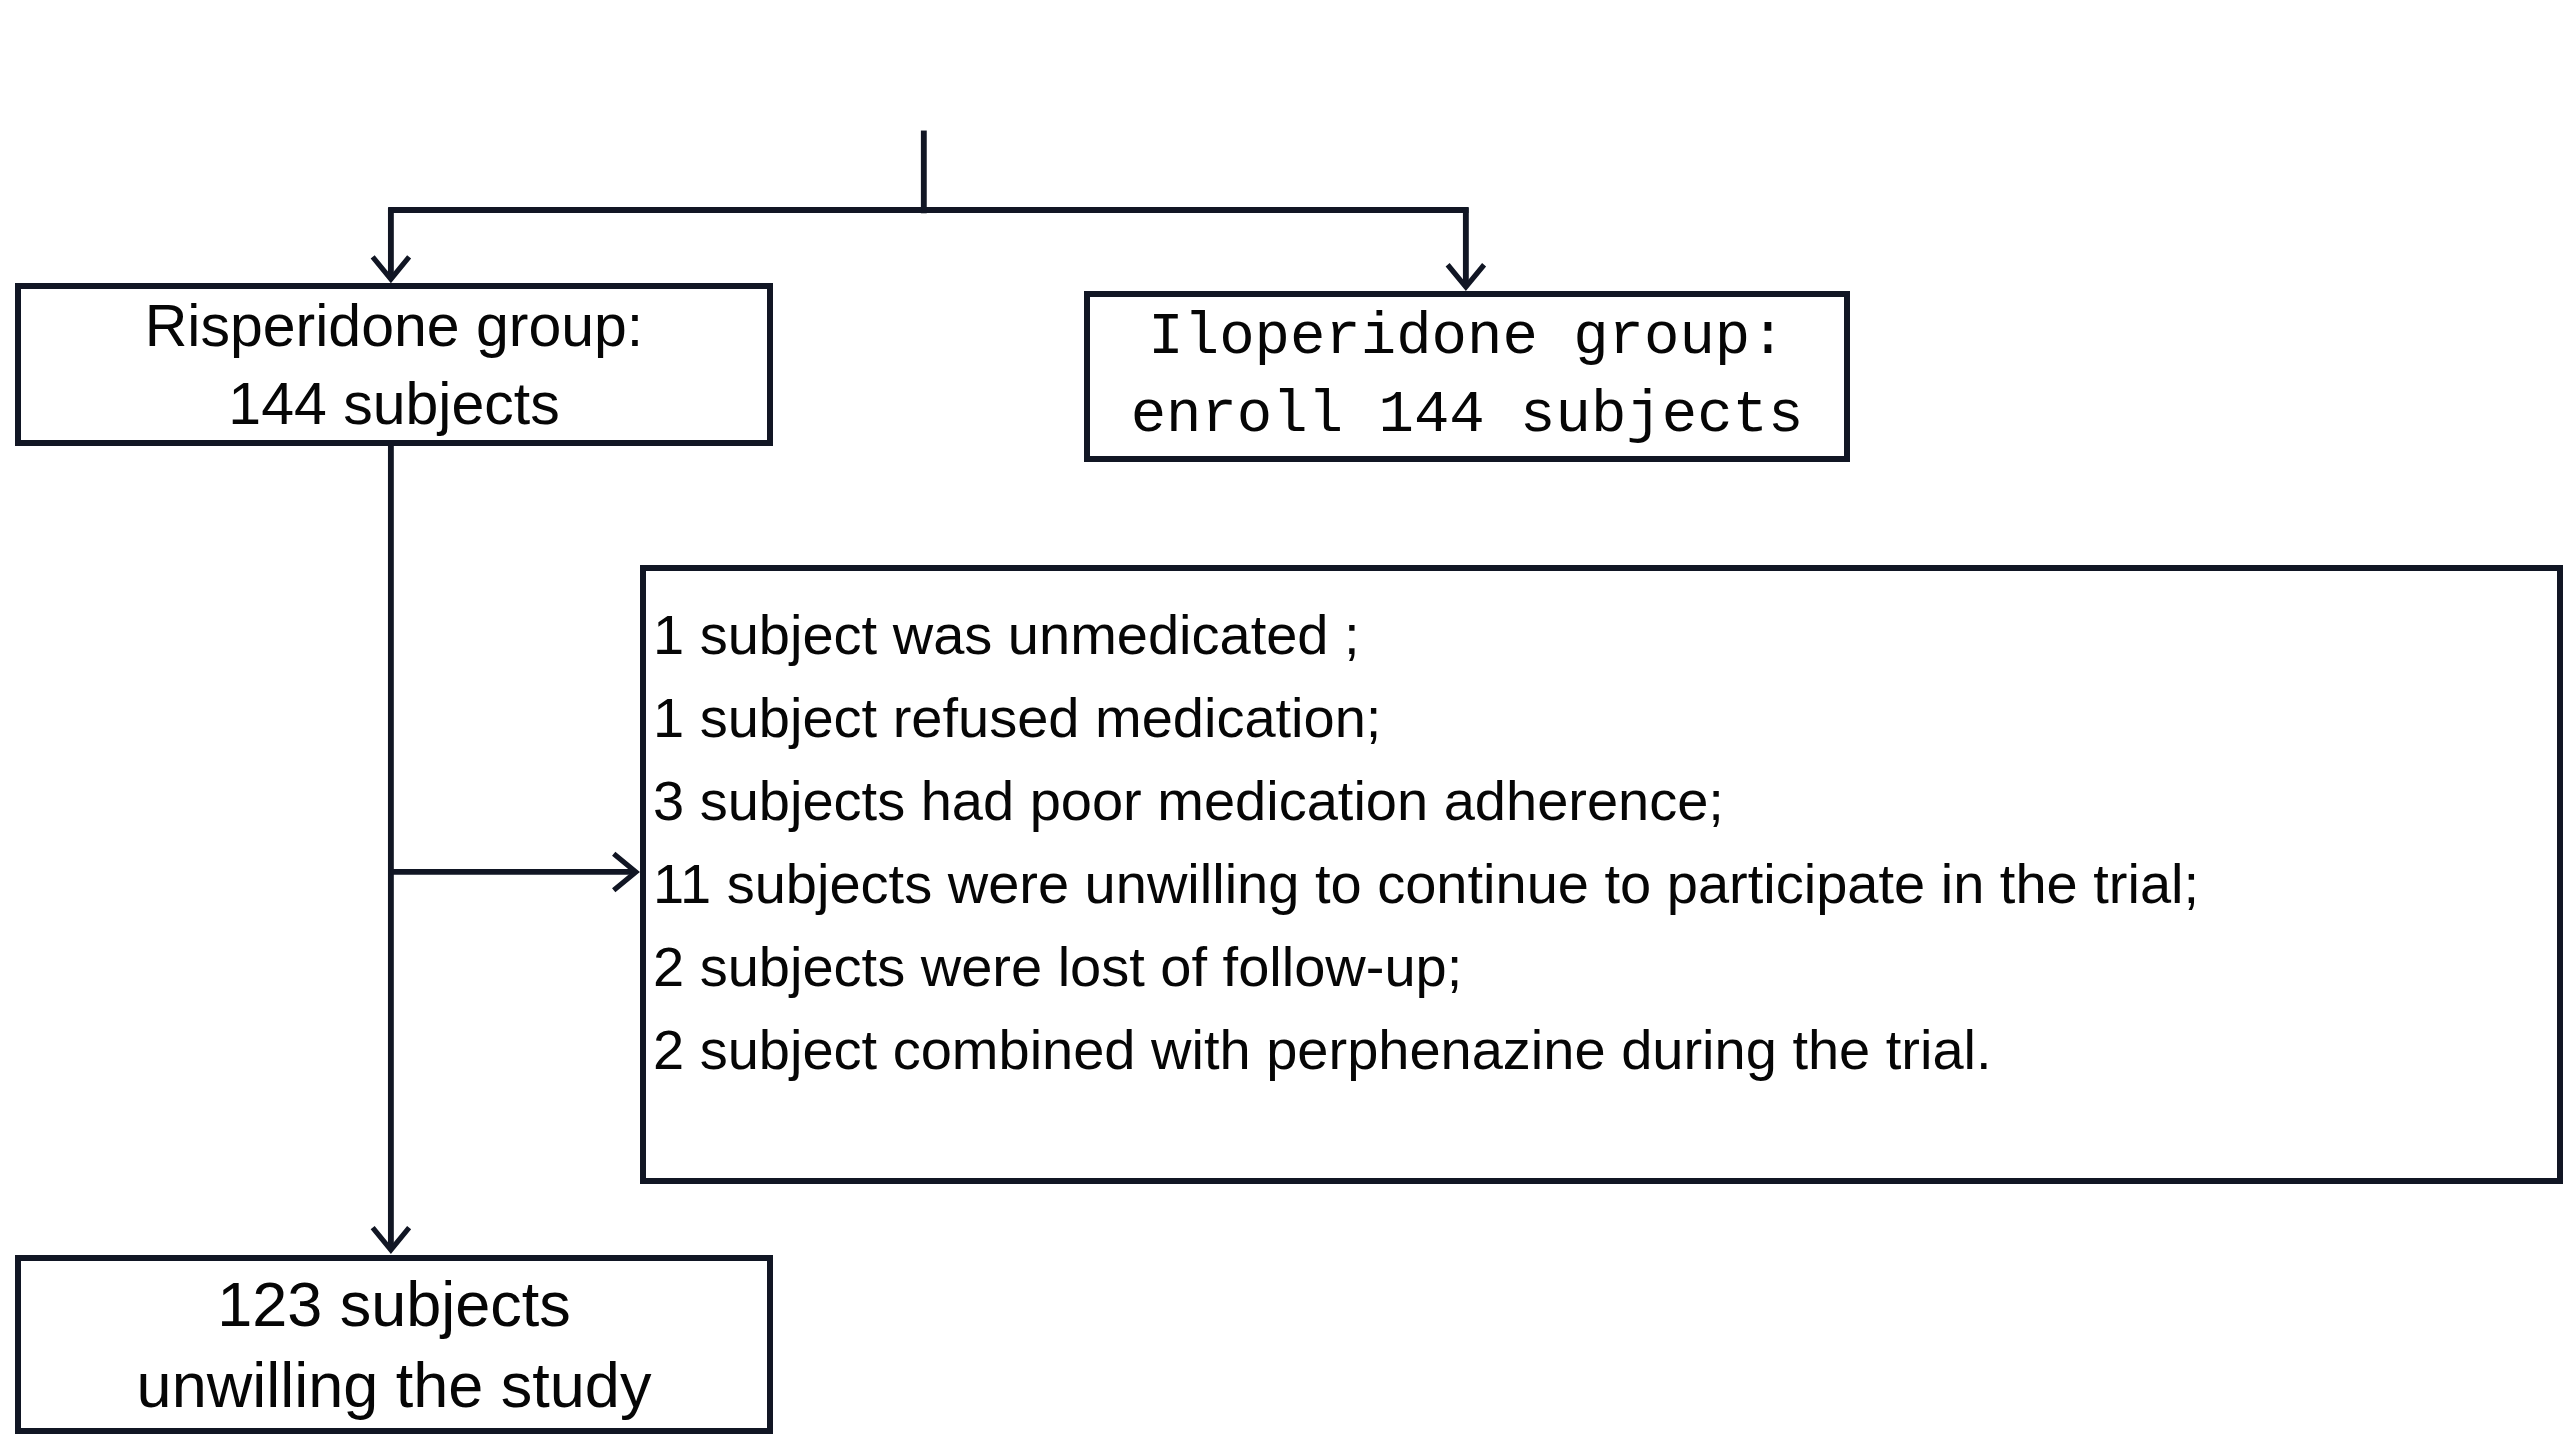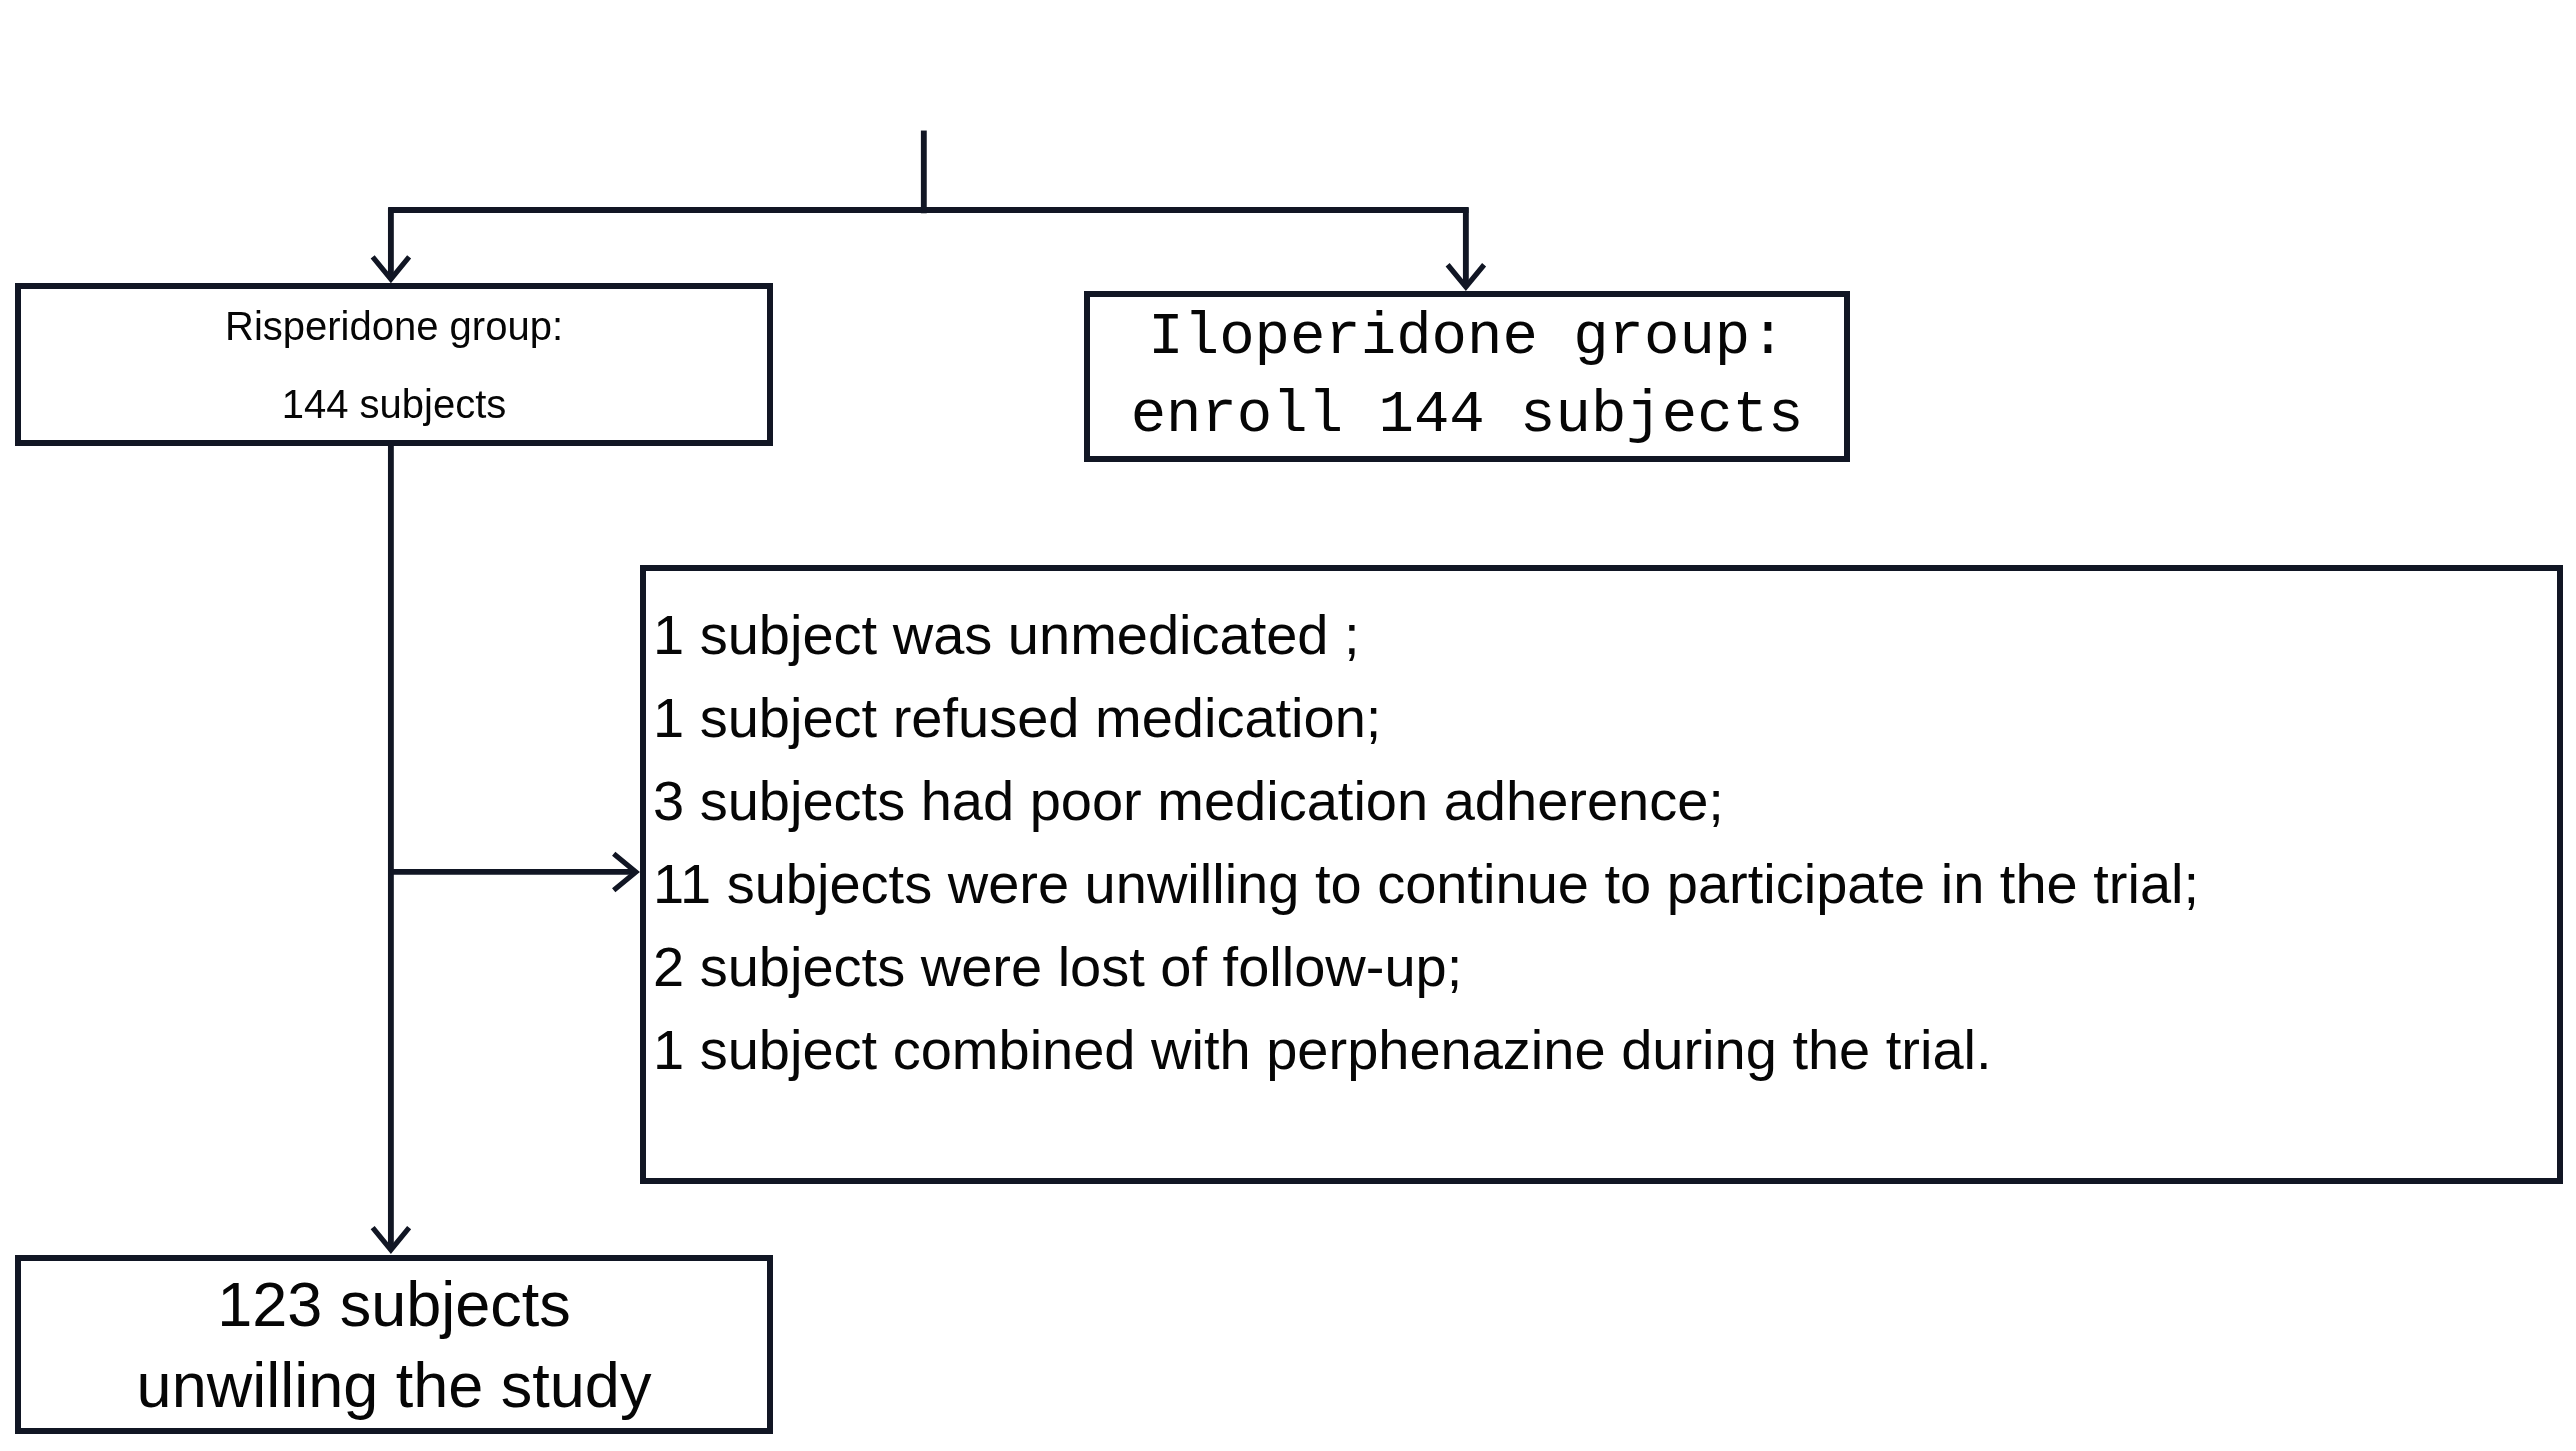--- a/index.html
+++ b/index.html
@@ -34,21 +34,21 @@
     align-items: center;
     justify-content: center;
     text-align: center;
   }
   .box-enrolled {
     left: 549px; top: 19px; width: 750px; height: 115px;
     font-size: 68px; line-height: 1.2;
   }
   .box-risperidone {
     left: 15px; top: 283px; width: 758px; height: 163px;
-    font-size: 40px; line-height: 78px;
+    font-size: 59px; line-height: 78px;
   }
   .box-iloperidone {
     left: 1084px; top: 291px; width: 766px; height: 171px;
     font-size: 59px; line-height: 78px; font-family: Liberation Mono, monospace;
   }
   .box-withdrawals {
     left: 640px; top: 565px; width: 1923px; height: 619px;
     font-size: 56px; line-height: 83px;
     align-items: flex-start;
     justify-content: flex-start;
@@ -91,21 +91,21 @@
     <div class="txt">Iloperidone group:</div>
     <div class="txt">enroll 144 subjects</div>
   </div>
 
   <div class="box box-withdrawals">
     <div class="txt">1 subject was unmedicated ;</div>
     <div class="txt">1 subject refused medication;</div>
     <div class="txt">3 subjects had poor medication adherence;</div>
     <div class="txt">11 subjects were unwilling to continue to participate in the trial;</div>
     <div class="txt">2 subjects were lost of follow-up;</div>
-    <div class="txt">1 subject combined with perphenazine during the trial.</div>
+    <div class="txt">2 subject combined with perphenazine during the trial.</div>
   </div>
 
   <div class="box box-completed">
     <div class="txt">123 subjects</div>
     <div class="txt">unwilling the study</div>
   </div>
 
 </div>
 
 

